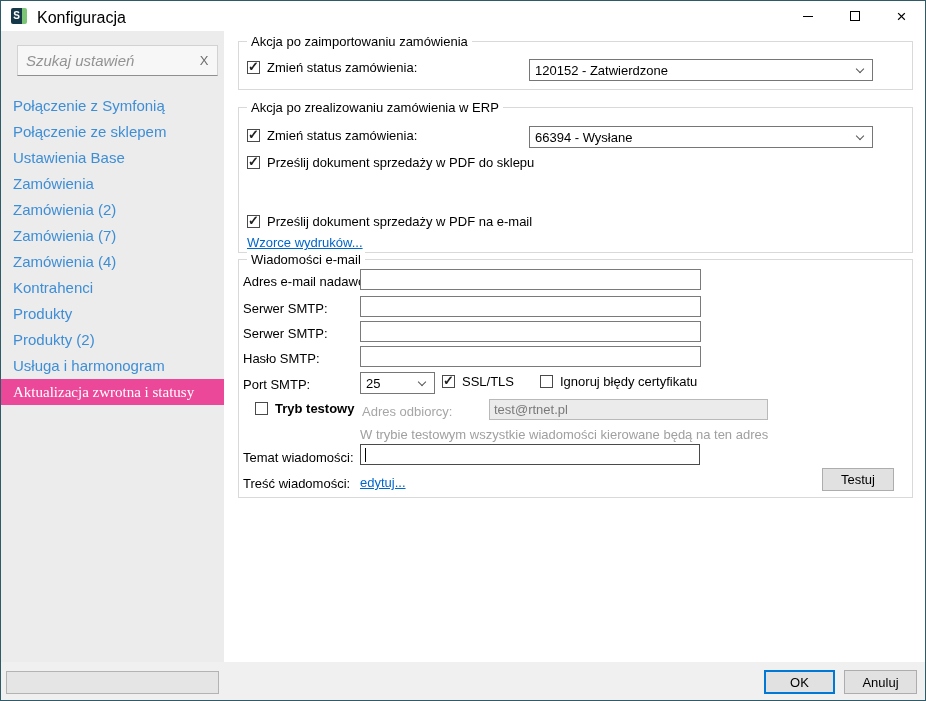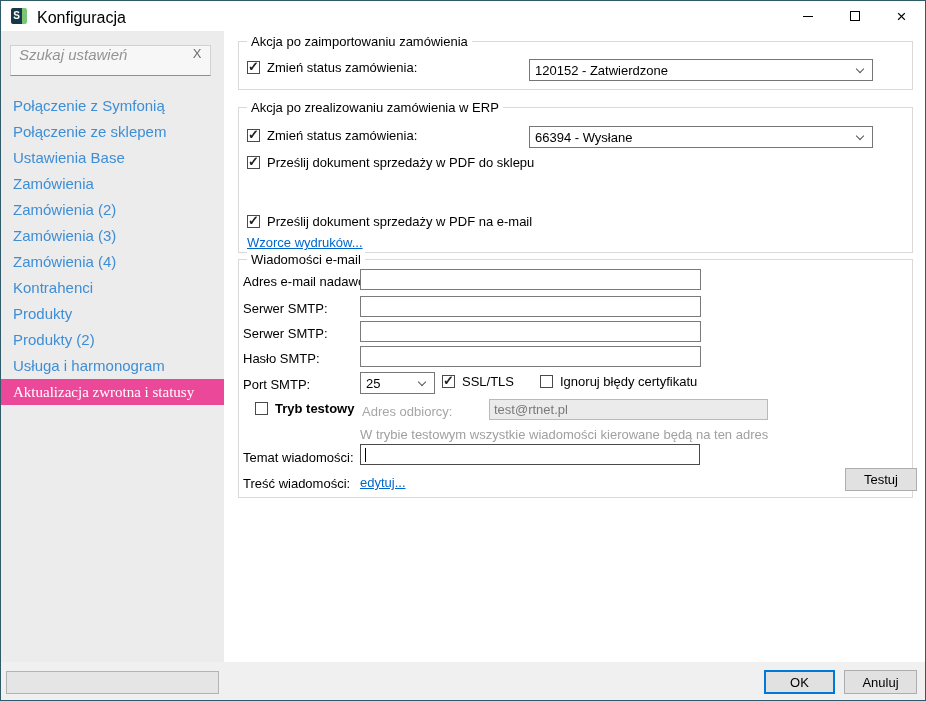--- a/index.html
+++ b/index.html
@@ -16,22 +16,22 @@
   .app-icon .green { position:absolute; right:0; top:0; width:5px; height:16px; background:#7cc576; border-radius:0 2px 2px 0; }
   .title-text { position:absolute; left:36px; top:8px; font-size:16px; color:#000; }
   .winbtns { position:absolute; right:0; top:0; height:30px; display:flex; }
   .winbtn { width:47px; height:30px; display:flex; align-items:center; justify-content:center; }
   .g-min { width:10px; height:1px; background:#000; display:block; }
   .g-max { width:10px; height:10px; border:1px solid #000; display:block; }
   .g-close { font-size:17px; line-height:1; color:#000; }
 
   
   .sidebar { position:absolute; left:0; top:30px; width:223px; height:631px; background:#ececec; }
-  .search-box { position:absolute; left:9px; top:14px; width:201px; height:31px; background:#f7f7f7;
-                border:1px solid #d2d2d2; border-bottom:1px solid #8f8f8f; display:flex; align-items:flex-start; }
+  .search-box { position:absolute; left:16px; top:14px; width:201px; height:31px; background:#f7f7f7;
+                border:1px solid #d2d2d2; border-bottom:1px solid #8f8f8f; display:flex; align-items:center; }
   .search-box input { flex:1; min-width:0; border:none; outline:none; background:transparent; font-family:"Liberation Sans",sans-serif;
                 font-size:15px; color:#333; padding-left:8px; }
   .search-box input::placeholder { font-style:italic; color:#939393; }
   .clear-x { width:26px; text-align:center; color:#6d6d6d; font-size:13px; cursor:default; }
   .nav { position:absolute; left:0; top:62px; width:223px; }
   .nav-item { height:26px; line-height:26px; padding-left:12px; font-size:15px; color:#3e8ed6; white-space:nowrap; overflow:hidden; }
   .nav-item.selected { background:#ec4899; color:#fff;font-family:Liberation Serif, serif; }
 
   
   .main { position:absolute; left:223px; top:30px; width:696px; height:631px; background:#fff; }
@@ -55,21 +55,21 @@
   .txt { position:absolute; height:21px; border:1px solid #7a7a7a; background:#fff; font-family:"Liberation Sans",sans-serif;
          font-size:13px; padding:0 4px; outline:none; }
   .txt.focused { border:1px solid #4a4a4a; }
   .txt.disabled { background:#ebebeb; border:1px solid #b9b9b9; color:#7a7a7a; }
   .caret { position:absolute; width:1px; height:14px; background:#000; }
 
   .link { position:absolute; font-size:13px; color:#0066cc; text-decoration:underline; white-space:nowrap; cursor:pointer; }
 
   .btn { position:absolute; background:#e1e1e1; border:1px solid #adadad; font-size:13px; color:#000;
          display:flex; align-items:center; justify-content:center; }
-  #btn-test { left:583px; top:208px; width:72px; height:23px;margin-left:23px; }
+  #btn-test { left:583px; top:208px; width:72px; height:23px; }
 
   
   .footer { position:absolute; left:0; top:661px; width:924px; height:44px; background:#f0f0f0; }
   .progress { position:absolute; left:5px; top:9px; width:213px; height:23px; background:#e5e5e5; border:1px solid #b3b3b3; }
   #btn-ok { left:763px; top:8px; width:71px; height:24px; border:2px solid #0078d7; }
   #btn-cancel { left:843px; top:8px; width:73px; height:24px; }
 </style>
 </head>
 <body>
 
@@ -98,21 +98,21 @@
     <div class="search-box">
       <input type="text" placeholder="Szukaj ustawień" style="">
       <span class="clear-x">X</span>
     </div>
     <div class="nav">
       <div class="nav-item">Połączenie z Symfonią</div>
       <div class="nav-item">Połączenie ze sklepem</div>
       <div class="nav-item">Ustawienia Base</div>
       <div class="nav-item">Zamówienia</div>
       <div class="nav-item">Zamówienia (2)</div>
-      <div class="nav-item">Zamówienia (3)</div>
+      <div class="nav-item">Zamówienia (7)</div>
       <div class="nav-item">Zamówienia (4)</div>
       <div class="nav-item">Kontrahenci</div>
       <div class="nav-item">Produkty</div>
       <div class="nav-item">Produkty (2)</div>
       <div class="nav-item">Usługa i harmonogram</div>
       <div class="nav-item selected">Aktualizacja zwrotna i statusy</div>
     </div>
   </div>
 
   <div class="main">

